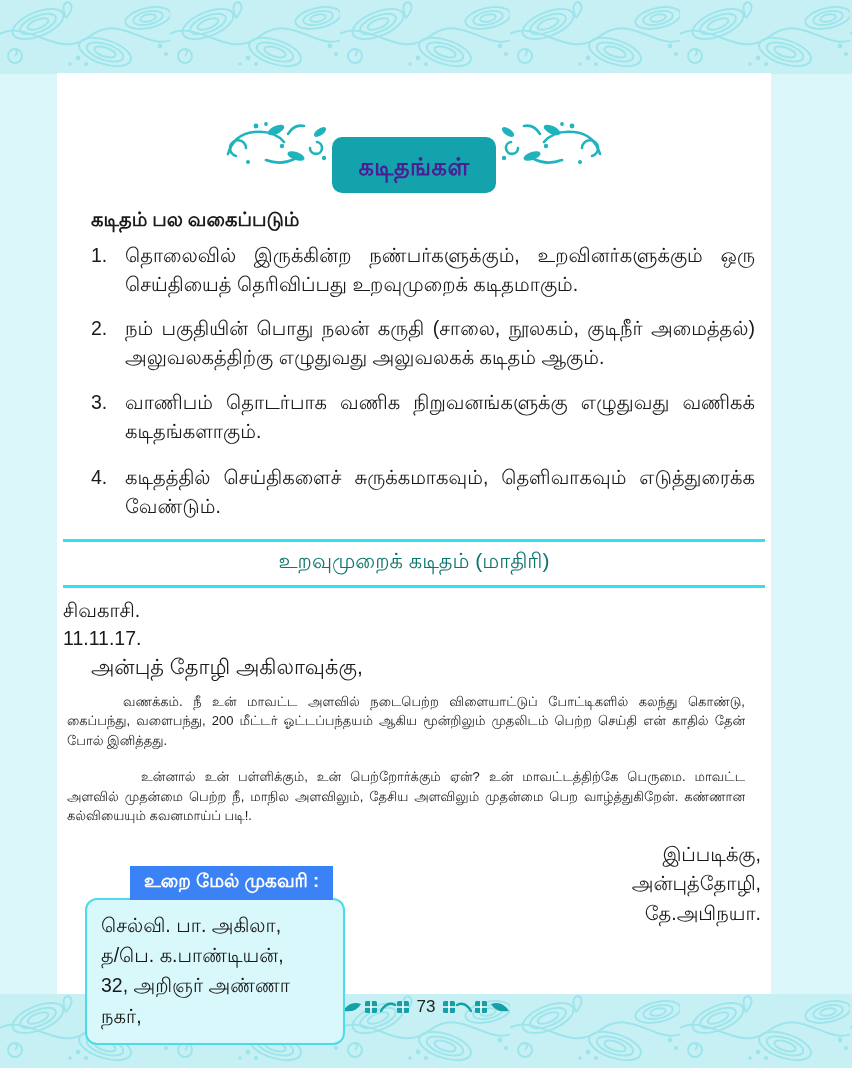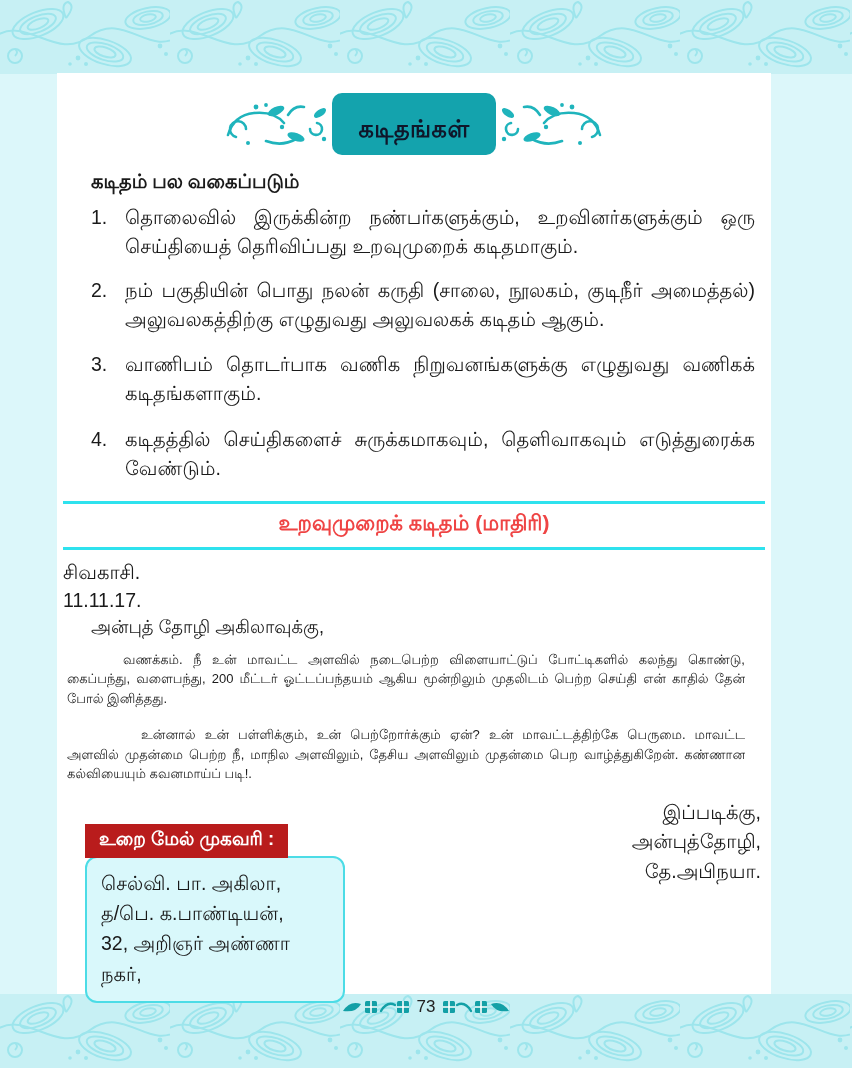--- a/index.html
+++ b/index.html
@@ -20,76 +20,78 @@
     left:57px; top:73px;
     width:714px; height:921px;
     background:#ffffff;
     padding:0 6px;
   }
 
   
   .banner-row { margin-top:20px; display:flex; justify-content:center; align-items:center; gap:2px; }
   .banner {
     background:#14a3ad;
-    color:#0f172a;
+    color:#4c1d95;
     font-weight:bold;
     font-size:24px;
-    padding:22px 26px 9px 26px;
+    padding:16px 26px 9px 26px;
     border-radius:10px;
     letter-spacing:0.5px;
+    margin-top:44px;
   }
   .flourish { display:block; }
   .flourish.right { transform:scaleX(-1); }
 
   .intro-heading { margin:16px 0 4px 28px; font-weight:bold; font-size:19.5px;font-family:Liberation Serif, serif; }
 
   .num-list { margin:0 10px 0 28px; }
   .num-item { display:flex; font-size:19.5px; line-height:1.5; }
   .num-item .num { width:34px; flex:0 0 34px; }
   .num-item .itext { flex:1; text-align:justify; }
   .mt14 { margin-top:14px; }
   .mt16 { margin-top:16px; }
   .mt8  { margin-top:8px; }
 
   .section-header {
     margin-top:18px;
     border-top:3px solid #2ee2ee;
     border-bottom:3px solid #2ee2ee;
     padding:7px 0 9px 0;
     text-align:center;
-    color:#ef4444;
-    font-weight:bold;
+    color:#0f766e;
+    font-weight:normal;
     font-size:21px;
   }
 
   .date-block { margin:8px 54px 0 0; font-size:19.5px; line-height:1.45; }
-  .salutation { margin:2px 0 0 28px; font-size:18px; }
+  .salutation { margin:2px 0 0 28px; font-size:21px; }
 
   .para {
     margin:10px 20px 0 4px;
     font-size:13px;
     line-height:1.52;
     text-align:justify;
   }
   .para.p1 { text-indent:56px; }
   .para.p2 { margin-top:16px; text-indent:74px; }
 
   .close-addr-row { display:flex; margin-top:14px; }
   .addr-col { margin-left:22px; width:260px; }
   .sign-col { flex:1; text-align:right; padding-right:4px; font-size:19.5px; line-height:1.5; }
 
   .env-label {
     display:inline-block;
-    background:#b91c1c;
+    background:#3b82f6;
     color:#ffffff;
     font-weight:bold;
     font-size:18.5px;
     padding:4px 14px 6px 14px;
     position:relative;
     z-index:2;
+    margin-left:45px;
   }
   .addr-box {
     margin-top:-2px;
     background:#d9f8fb;
     border:2px solid #4cdce6;
     border-radius:12px;
     padding:10px 14px 12px 14px;
     font-size:19.5px;
     line-height:1.55;
     position:relative;

